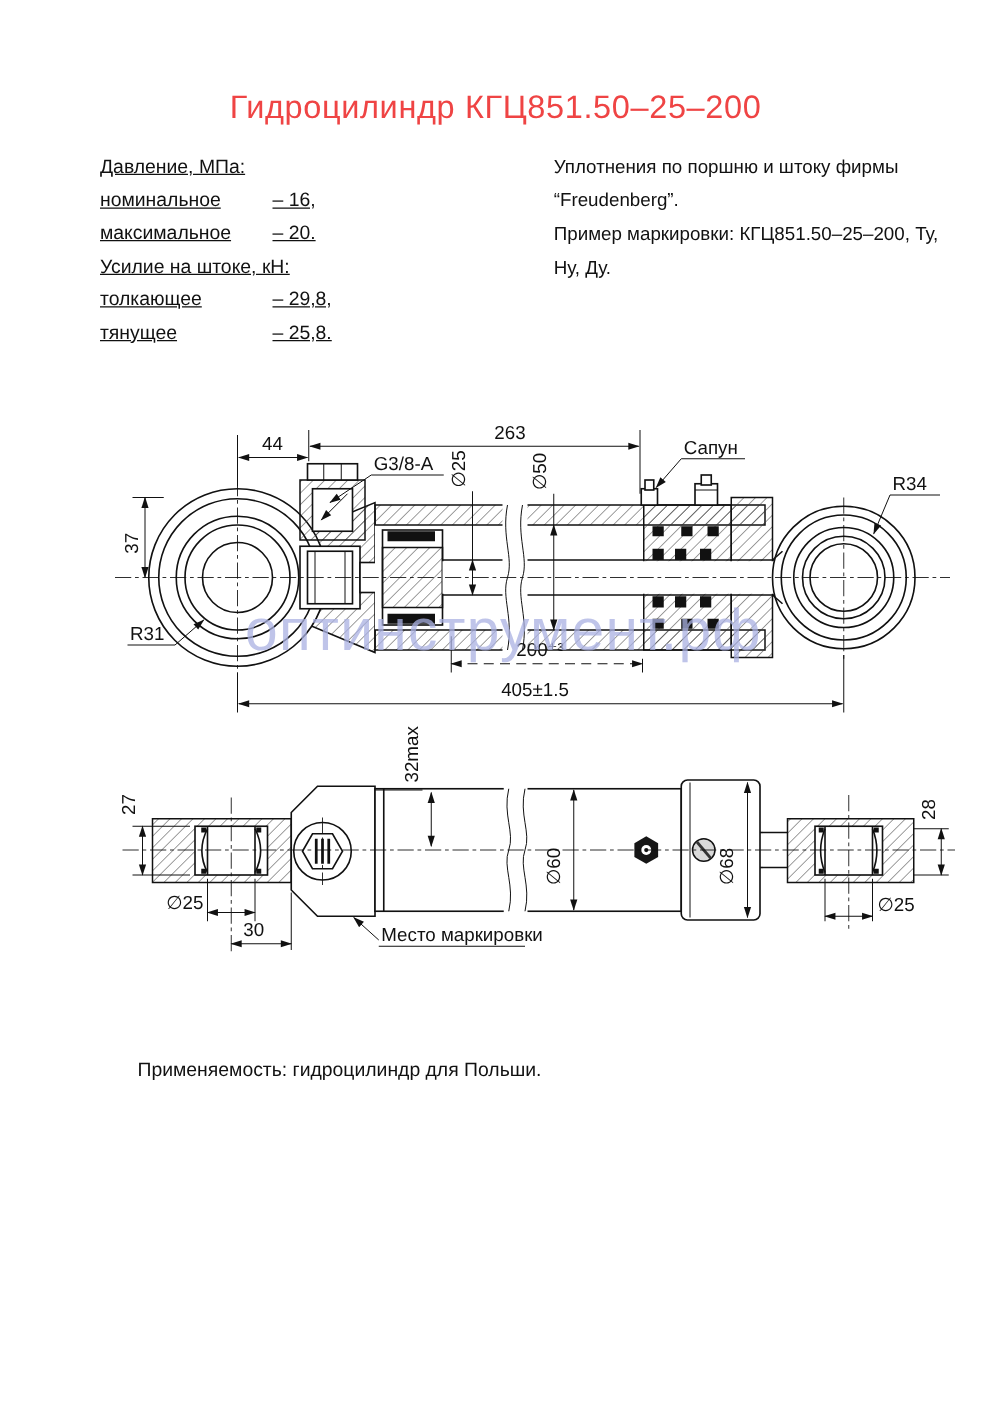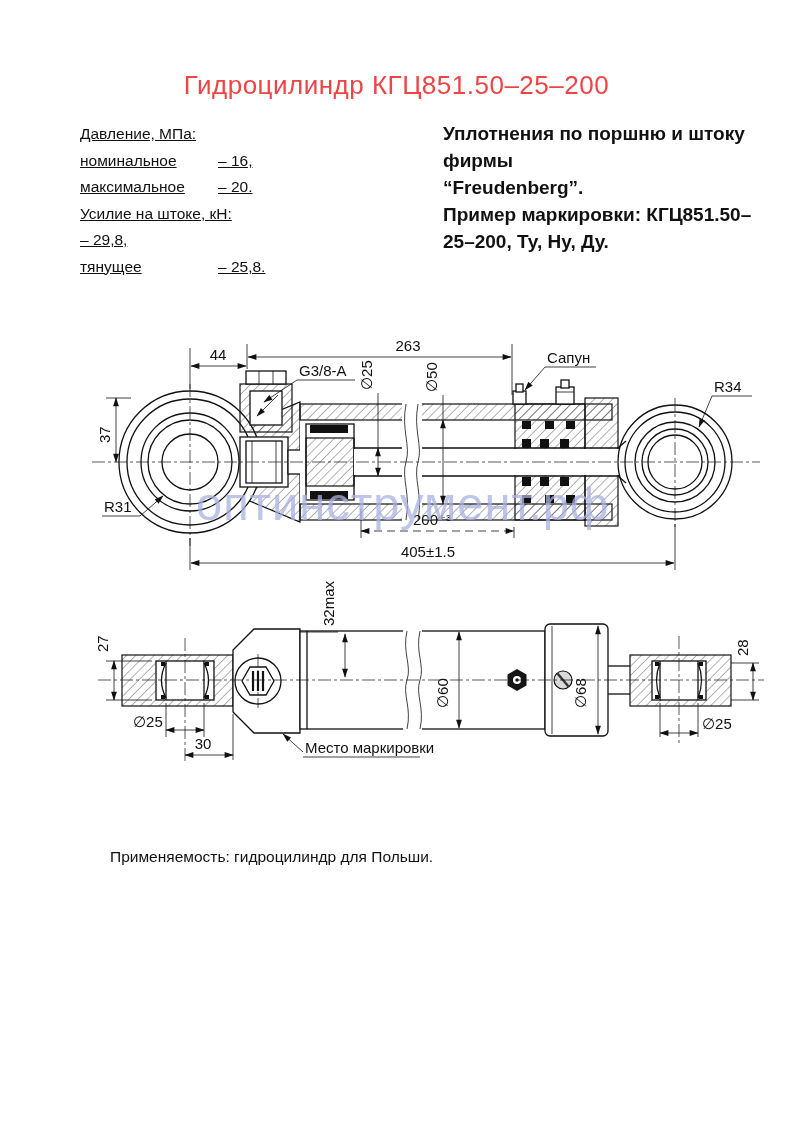--- a/index.html
+++ b/index.html
@@ -3,21 +3,21 @@
 <meta charset="utf-8">
 <style>
   html,body{margin:0;padding:0;background:#888;}
   .page{position:relative;width:793px;height:1123px;background:#fff;overflow:hidden;
         font-family:"Liberation Sans","DejaVu Sans",sans-serif;color:#111;}
   .title{position:absolute;top:70px;left:0;width:100%;text-align:center;
          font-size:26px;letter-spacing:.5px;color:#ef4444;}
   .specs{position:absolute;left:80px;top:121px;font-size:15.5px;line-height:26.5px;width:320px;text-decoration:underline;}
   .spec-row{display:flex;align-items:center;}
   .spec-row .lab{width:138px;}
-  .notes{position:absolute;left:443px;top:120px;font-size:19px;line-height:27px;width:330px;font-weight:bold;}
+  .notes{position:absolute;left:443px;top:120px;font-size:15px;line-height:27px;width:330px;}
   .footer{position:absolute;left:110px;top:848px;font-size:15.5px;}
   .watermark{position:absolute;left:196px;top:476px;font-size:47px;letter-spacing:1px;
              color:#aab1e2;opacity:.75;z-index:5;pointer-events:none;white-space:nowrap;}
   svg{position:absolute;left:0;top:0;}
   svg text{font-family:"Liberation Sans","DejaVu Sans",sans-serif;font-size:15px;fill:#111;}
   .o{fill:#fff;stroke:#111;stroke-width:1.3;}
   .on{fill:none;stroke:#111;stroke-width:1.3;}
   .hx{fill:url(#h);stroke:#111;stroke-width:1.2;}
   .t{fill:none;stroke:#111;stroke-width:.8;}
   .w{fill:#fff;stroke:none;}
@@ -302,20 +302,21 @@
     <div class="spec-row">
       <span class="lab">номинальное</span>
       <span>– 16,</span>
     </div>
     <div class="spec-row">
       <span class="lab">максимальное</span>
       <span>– 20.</span>
     </div>
     <div>Усилие на штоке, кН:</div>
     <div class="spec-row">
+      <span class="lab">толкающее</span>
       <span>– 29,8,</span>
     </div>
     <div class="spec-row">
       <span class="lab">тянущее</span>
       <span>– 25,8.</span>
     </div>
   </div>
 
   <div class="notes">
     <div>Уплотнения по поршню и штоку фирмы</div>

